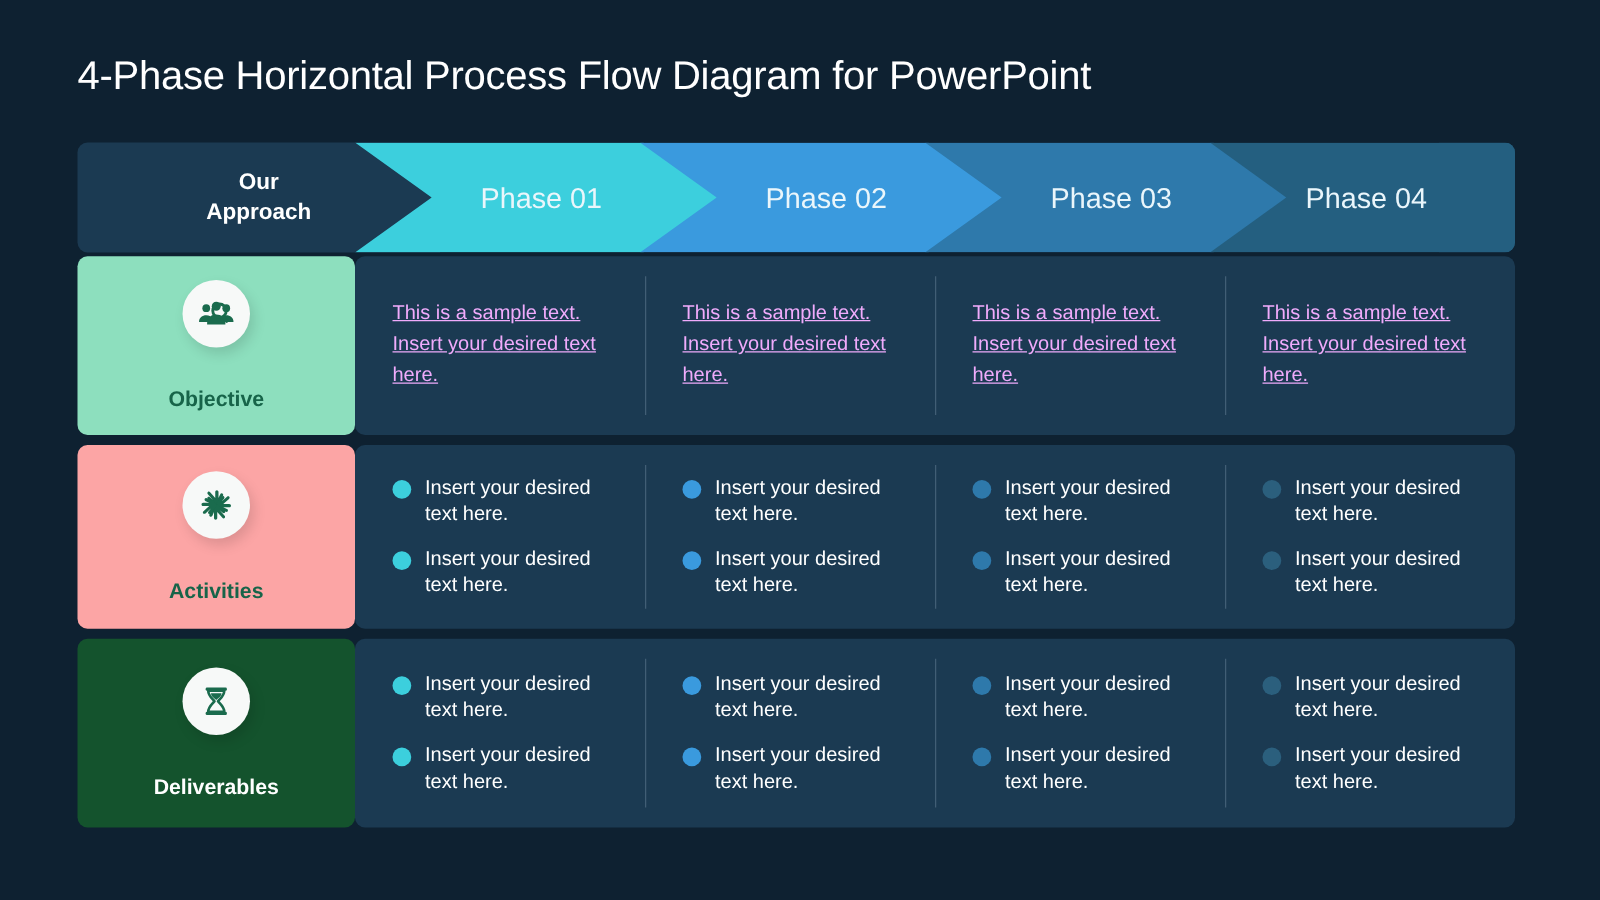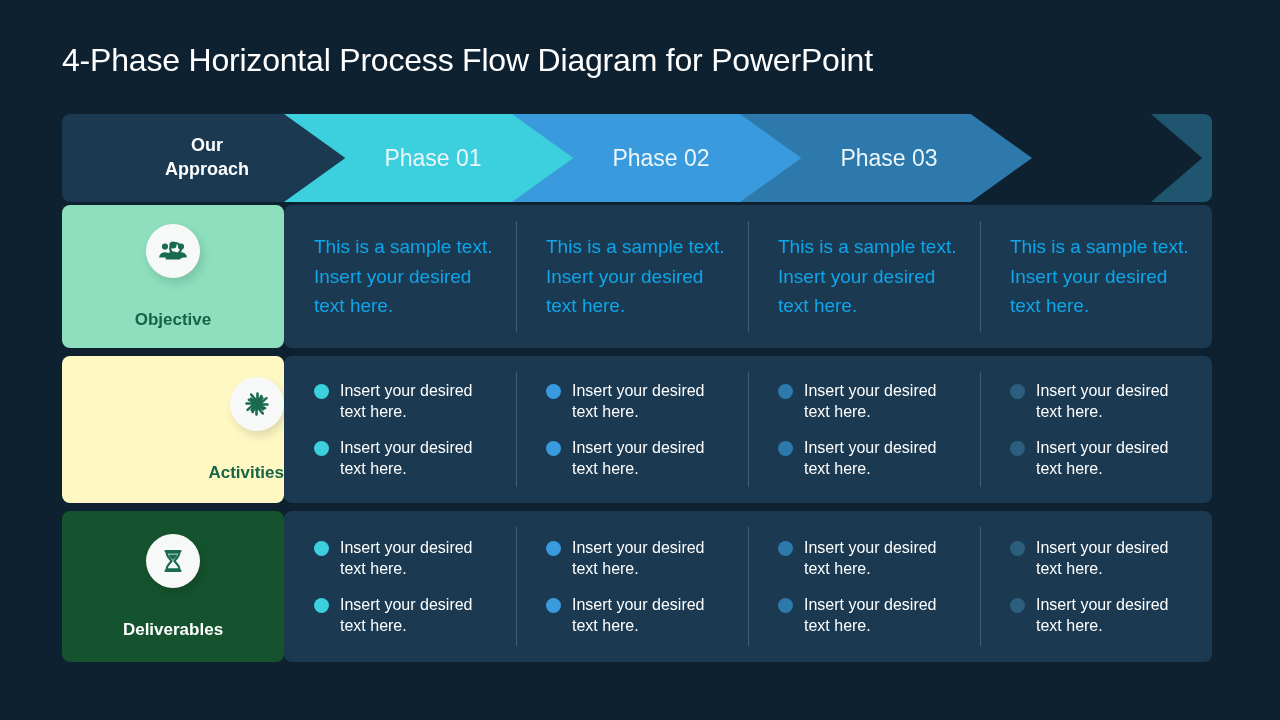--- a/index.html
+++ b/index.html
@@ -102,21 +102,21 @@
     left: 0; top: 0;
     width: 222px;
     height: 100%;
     border-radius: 8px;
     display: flex;
     flex-direction: column;
     align-items: center;
     justify-content: center;
   }
   .cat-tile.green-1 { background: #8ddfbe; }
-  .cat-tile.green-2 { background: #fef9c3; align-items: flex-end; }
+  .cat-tile.green-2 { background: #fca5a5; }
   .cat-tile.green-3 { background: #14532d; }
 
   .cat-icon-circle {
     width: 54px;
     height: 54px;
     border-radius: 50%;
     background: #f7f9f8;
     display: flex;
     align-items: center;
     justify-content: center;
@@ -152,23 +152,24 @@
   .col + .col::before {
     content: "";
     position: absolute;
     left: 0; top: 16px; bottom: 16px;
     width: 1px;
     background: rgba(200, 225, 240, 0.22);
   }
   .col-inner { padding-left: 12px; }
 
   .para {
-    color: #0ea5e9;
-    font-size: 19px;
+    color: #f0abfc;
+    font-size: 16px;
     line-height: 1.55;
+    text-decoration: underline;
   }
 
   .bullet-item {
     display: flex;
     align-items: flex-start;
     gap: 11px;
     margin-bottom: 14px;
   }
   .bullet-item:last-child { margin-bottom: 0; }
   .dot {
@@ -205,20 +206,23 @@
   <div class="chev chev-1">
     <span class="chev-label">Phase 01</span>
   </div>
   <div class="chev chev-2">
     <span class="chev-label">Phase 02</span>
   </div>
   <div class="chev chev-3">
     <span class="chev-label">Phase 03</span>
   </div>
   <div class="chev-4-point"></div>
+  <div class="chev chev-4">
+    <span class="chev-label">Phase 04</span>
+  </div>
 </div>
 
 <div class="row row-1">
   <div class="cat-tile green-1">
     <div class="cat-icon-circle">
       <svg width="32" height="32" viewBox="0 0 32 32">
         <g fill="#1a6b4d">
           <circle cx="8" cy="11.5" r="3.1"></circle>
           <path d="M2.2 22.5c0-3.3 2.6-5.3 5.8-5.3 1.2 0 2.3.3 3.2.8v4.5H2.2z"></path>
           <circle cx="24" cy="11.5" r="3.1"></circle>

